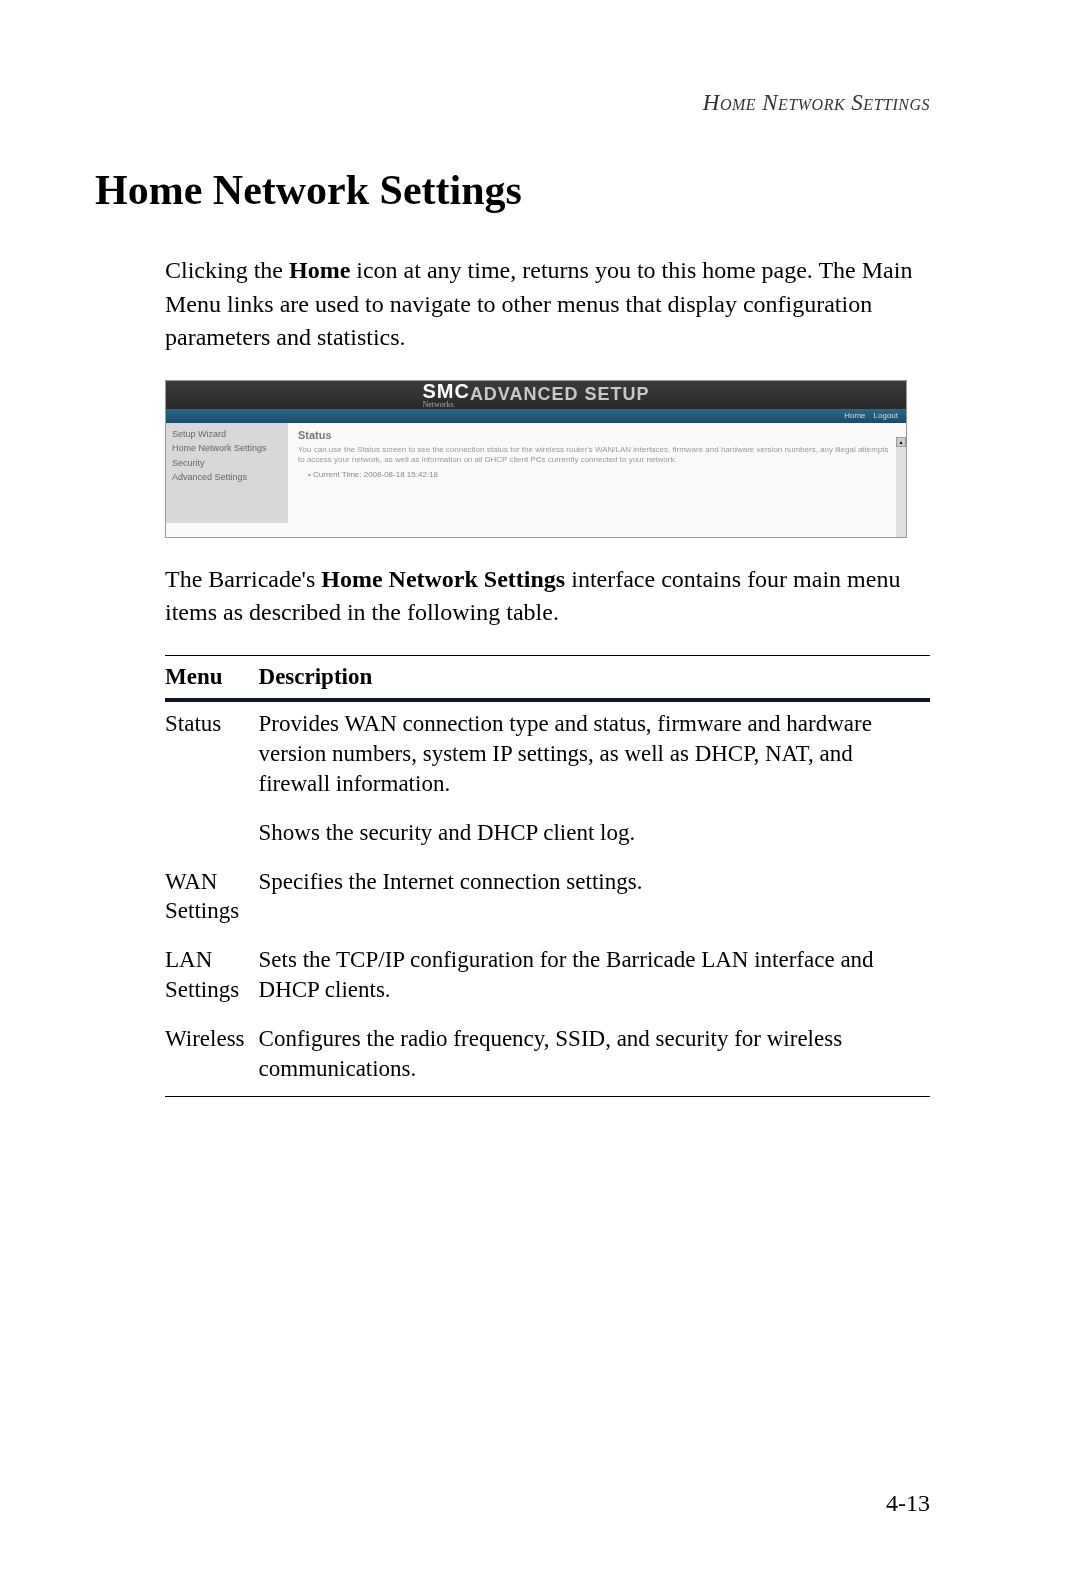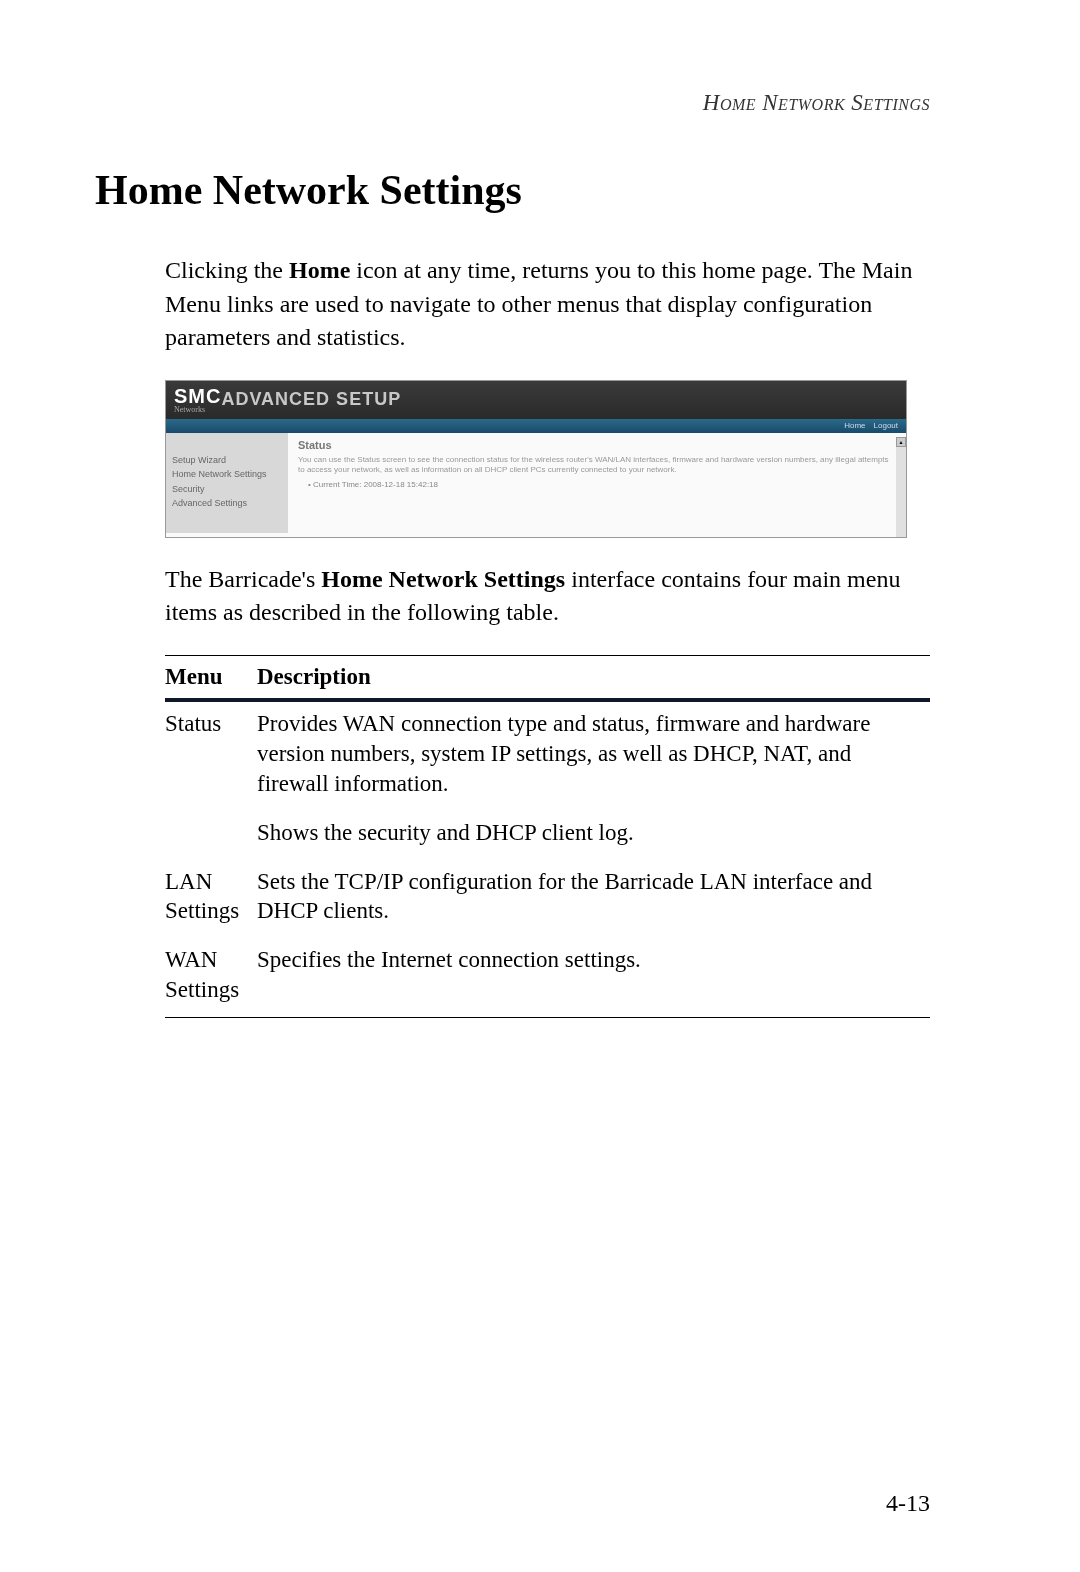--- a/index.html
+++ b/index.html
@@ -46,25 +46,25 @@
       margin-left: 70px;
       margin-bottom: 25px;
       border: 1px solid #999;
       background: #fafafa;
       width: 742px;
       height: 158px;
       position: relative;
       overflow: hidden;
     }
     .ss-header {
-      height: 38px;
+      height: 28px;
       background: linear-gradient(#3a3a3a, #2a2a2a);
       display: flex;
       align-items: center;
-      justify-content: flex-start;
+      justify-content: center;
       padding: 4px 8px;
     }
     .ss-logo {
       color: #fff;
       font-family: Arial, sans-serif;
       font-weight: bold;
       font-size: 20px;
       letter-spacing: 1px;
     }
     .ss-logo-sub {
@@ -94,21 +94,21 @@
       font-family: Arial, sans-serif;
       font-size: 8px;
     }
     .ss-body {
       display: flex;
       height: calc(100% - 56px);
     }
     .ss-sidebar {
       width: 122px;
       background: #d8d8d8;
-      padding: 20px 6px;
+      padding: 4px 6px;
       font-family: Arial, sans-serif;
       font-size: 9px;
       color: #666;
       line-height: 1.6;
     }
     .ss-sidebar-item {
       display: block;
     }
     .ss-content {
       flex: 1;
@@ -219,21 +219,21 @@
     <div class="ss-body">
       <div class="ss-sidebar">
         <span class="ss-sidebar-item">Setup Wizard</span>
         <span class="ss-sidebar-item">Home Network Settings</span>
         <span class="ss-sidebar-item">Security</span>
         <span class="ss-sidebar-item">Advanced Settings</span>
       </div>
       <div class="ss-content">
         <div class="ss-content-title">Status</div>
         <div class="ss-content-text">You can use the Status screen to see the connection status for the wireless router's WAN/LAN interfaces, firmware and hardware version numbers, any illegal attempts to access your network, as well as information on all DHCP client PCs currently connected to your network.</div>
-        <div class="ss-bullet">• <span>Current Time: 2008-12-18 15:42:18</span></div>
+        <div class="ss-bullet">• <span>Current Time: 2008-08-18 15:42:18</span></div>
       </div>
     </div>
     <div class="ss-scroll">
       <div class="ss-scroll-up">▴</div>
     </div>
   </div>
 
   <p class="body-text">
     <span>The Barricade's </span><span class="bold">Home Network Settings</span><span> interface contains four main menu items as described in the following table.</span>
   </p>
@@ -249,25 +249,29 @@
       <tbody>
         <tr>
           <td class="menu-col">Status</td>
           <td>Provides WAN connection type and status, firmware and hardware version numbers, system IP settings, as well as DHCP, NAT, and firewall information.</td>
         </tr>
         <tr>
           <td class="menu-col"></td>
           <td>Shows the security and DHCP client log.</td>
         </tr>
         <tr>
+          <td class="menu-col">WAN Settings</td>
+          <td>Specifies the Internet connection settings.</td>
+        </tr>
+        <tr>
           <td class="menu-col">LAN Settings</td>
           <td>Sets the TCP/IP configuration for the Barricade LAN interface and DHCP clients.</td>
         </tr>
         <tr>
-          <td class="menu-col">WAN Settings</td>
-          <td>Specifies the Internet connection settings.</td>
+          <td class="menu-col">Wireless</td>
+          <td>Configures the radio frequency, SSID, and security for wireless communications.</td>
         </tr>
       </tbody>
     </table>
   </div>
 
   <div class="page-number">4-13</div>
 </div>
 
 </body></html>

